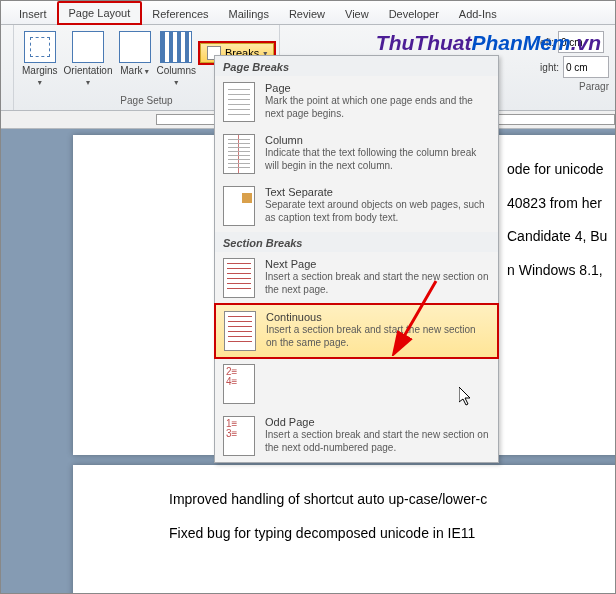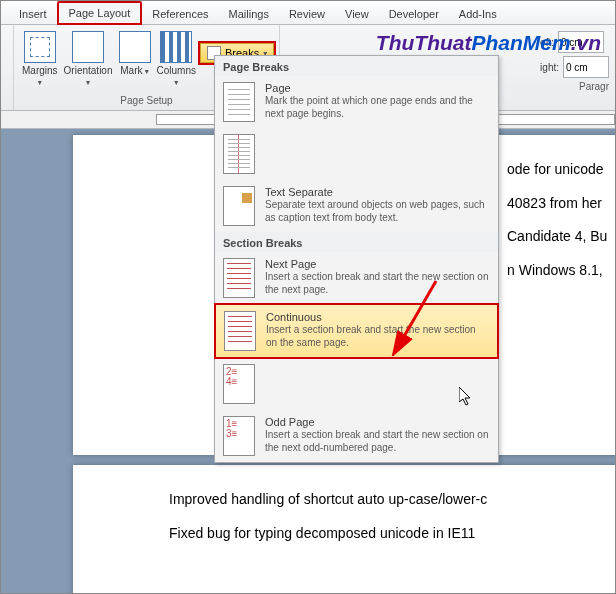--- a/index.html
+++ b/index.html
@@ -18,21 +18,21 @@
 .group-label { font-size: 10px; color: #5a5a5a; text-align: center; margin-top: auto; padding-bottom: 2px; }
 
 .breaks-btn { display: inline-flex; align-items: center; gap: 4px; background: linear-gradient(#ffe9a6, #ffd35a); border: 1px solid #c9a227; padding: 2px 6px; font-size: 11px; cursor: pointer; }
 .breaks-btn.highlight-red { outline: 2px solid #c00; }
 
 .indent-group { position: absolute; right: 6px; top: 6px; font-size: 10px; color: #3b3b3b; }
 .indent-group .row { display: flex; align-items: center; gap: 4px; margin-bottom: 3px; }
 .indent-group input { width: 46px; height: 22px; font-size: 10px; border: 1px solid #abadb3; padding: 0 2px; }
 
 .dropdown { position: absolute; left: 213px; top: 54px; width: 285px; background: #f3f3f3; border: 1px solid #a7abb0; box-shadow: 2px 2px 4px rgba(0,0,0,0.2); font-size: 11px; z-index: 10; }
-.dd-header { font-weight: bold; color: #4a4a4a; padding: 5px 8px 3px; background: #eef0f2; }
+.dd-header { font-weight: bold; color: #4a4a4a; padding: 5px 8px 3px; background: #eef0f2; font-style: italic; }
 .dd-item { display: flex; padding: 6px 8px; gap: 10px; cursor: pointer; }
 .dd-item.highlighted { background: linear-gradient(#fff0c0, #ffe597); border: 2px solid #c00; margin: -1px; position: relative; }
 .dd-ico { width: 32px; height: 40px; flex-shrink: 0; background: #fff; border: 1px solid #8a8a8a; position: relative; }
 .dd-text { flex: 1; }
 .dd-title { font-weight: normal; color: #3b3b3b; margin-bottom: 1px; }
 .dd-desc { color: #5a5a5a; font-size: 10px; line-height: 1.25; }
 
 .ruler { height: 18px; background: #f0f0f0; border-bottom: 1px solid #b6babf; position: relative; font-size: 8px; color: #666; }
 .ruler::before { content: ""; position: absolute; left: 155px; right: 0; top: 3px; bottom: 3px; background: #fff; border: 1px solid #999; }
 
@@ -150,20 +150,24 @@
   <div class="dd-item">
     <div class="dd-ico page-lines"></div>
     <div class="dd-text">
       <div class="dd-title">Page</div>
       <div class="dd-desc">Mark the point at which one page ends and the next page begins.</div>
     </div>
   </div>
 
   <div class="dd-item">
     <div class="dd-ico col-lines"></div>
+    <div class="dd-text">
+      <div class="dd-title">Column</div>
+      <div class="dd-desc">Indicate that the text following the column break will begin in the next column.</div>
+    </div>
   </div>
 
   <div class="dd-item">
     <div class="dd-ico page-lines wrap"></div>
     <div class="dd-text">
       <div class="dd-title">Text Separate</div>
       <div class="dd-desc">Separate text around objects on web pages, such as caption text from body text.</div>
     </div>
   </div>
 

